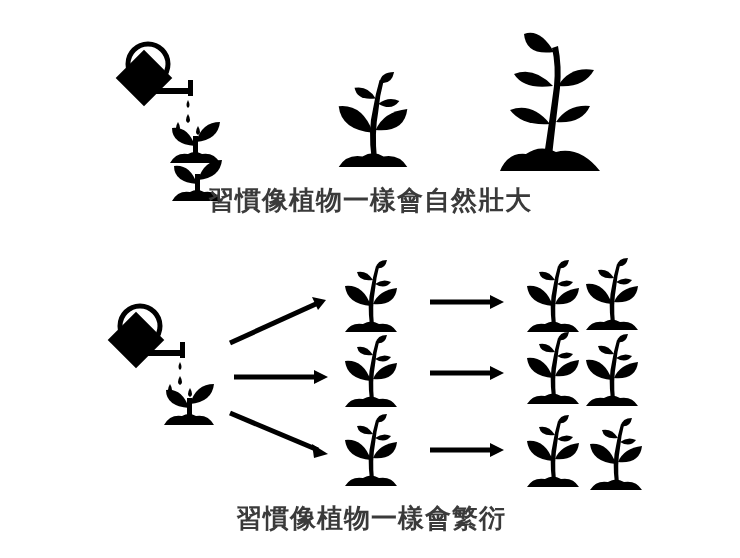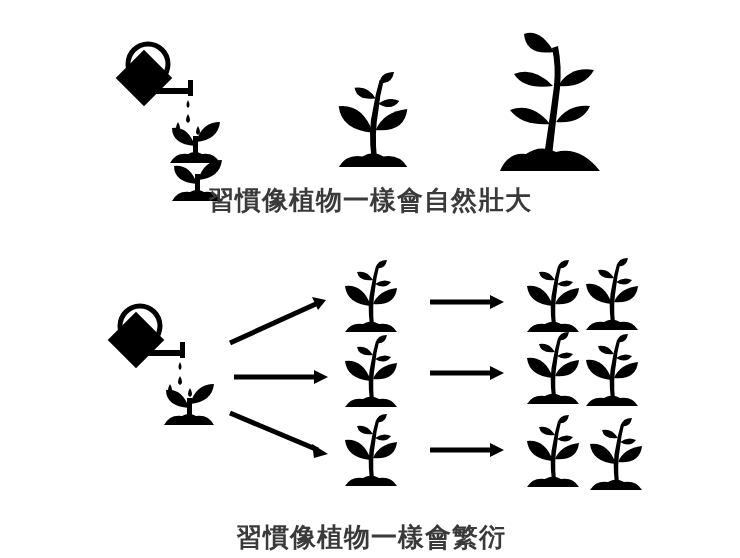--- a/index.html
+++ b/index.html
@@ -168,13 +168,13 @@
     <svg width="52" height="72">
       <use href="#plant"></use>
     </svg>
   </div>
 <div class="abs" style="left:590px;top:418px;">
     <svg width="52" height="72">
       <use href="#plant"></use>
     </svg>
   </div>
 
-<div class="caption" style="left:236px;top:520px;">習慣像植物一樣會繁衍</div>
+<div class="caption" style="left:236px;top:501px;">習慣像植物一樣會繁衍</div>
 
 </body></html>

